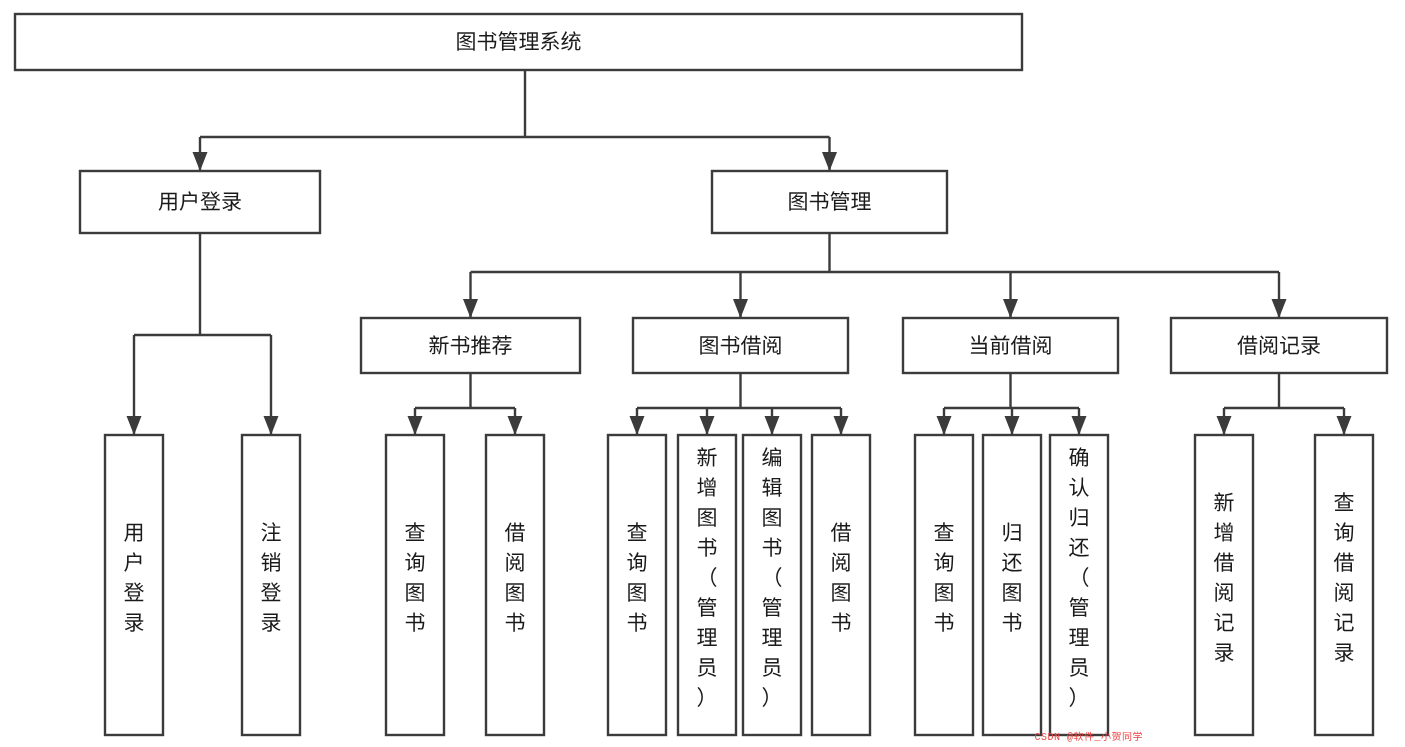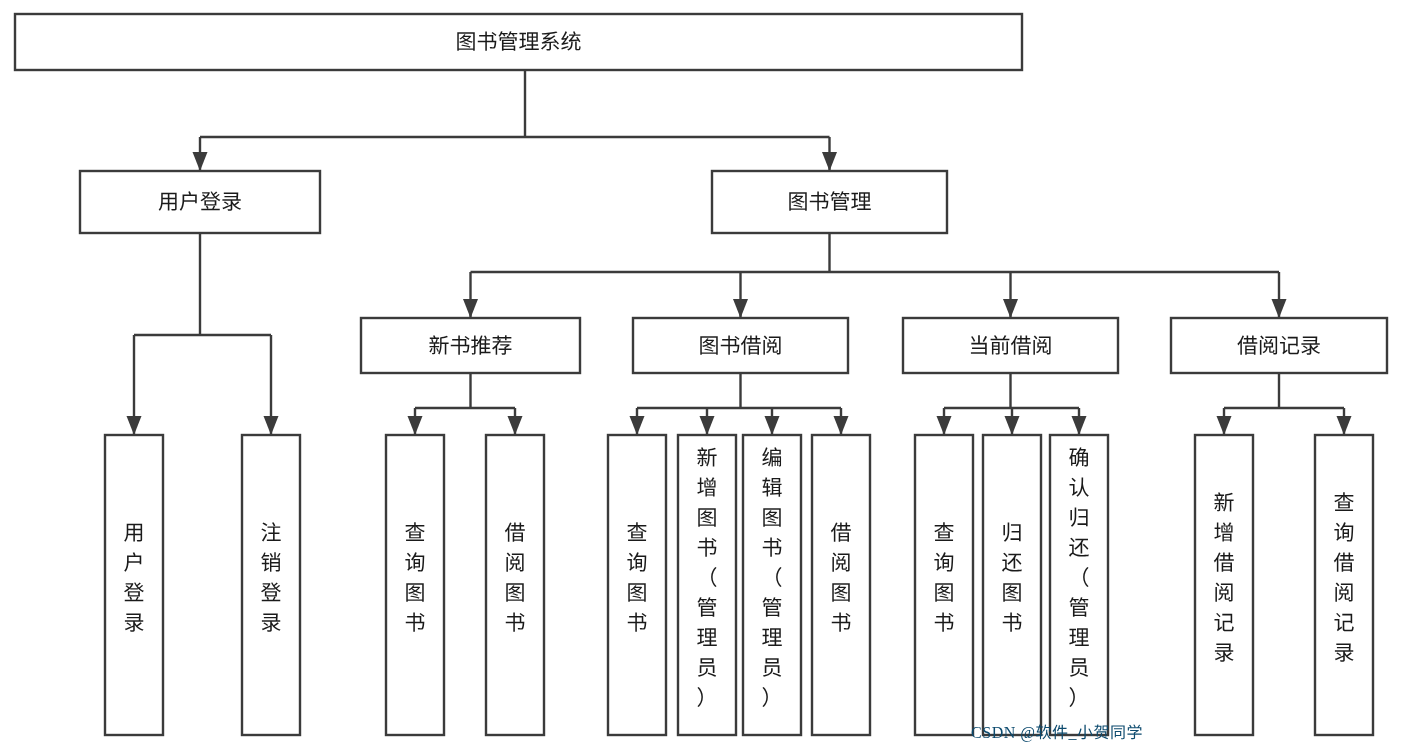--- a/index.html
+++ b/index.html
@@ -50,23 +50,23 @@
   .node-label-v {
     fill: #1a1a1a;
     font-family: "DejaVu Sans", "Liberation Sans", sans-serif;
     font-size: 21px;
     text-anchor: middle;
   }
   .watermark-text {
     position: absolute;
     right: 12px;
     bottom: 4px;
-    color: #0c4a6e;
-    font-size: 16px;
-    font-family: Liberation Serif, serif;
+    color: #ef4444;
+    font-size: 10px;
+    font-family: Liberation Mono, monospace;
     letter-spacing: 0.5px;
     white-space: nowrap;
     pointer-events: none;
   }
 </style>
 </head>
 <body>
 
 <div id="diagram-root">
   <svg class="diagram-canvas" id="diagram-svg" viewBox="0 0 1405 747" xmlns="http://www.w3.org/2000/svg">

